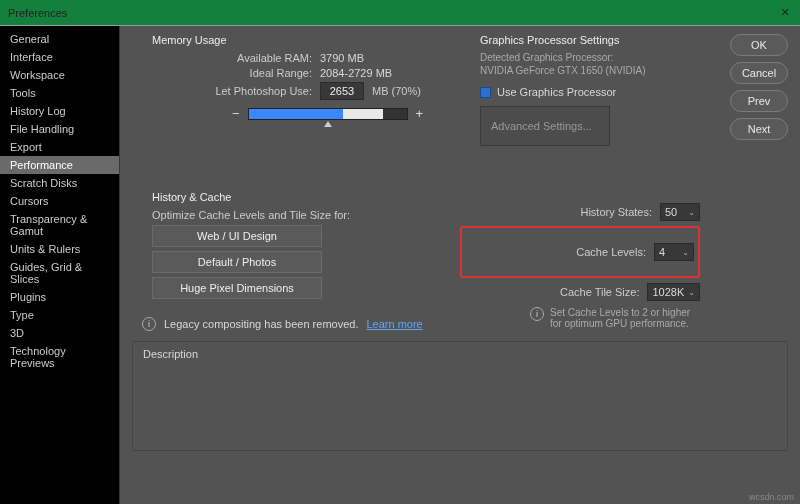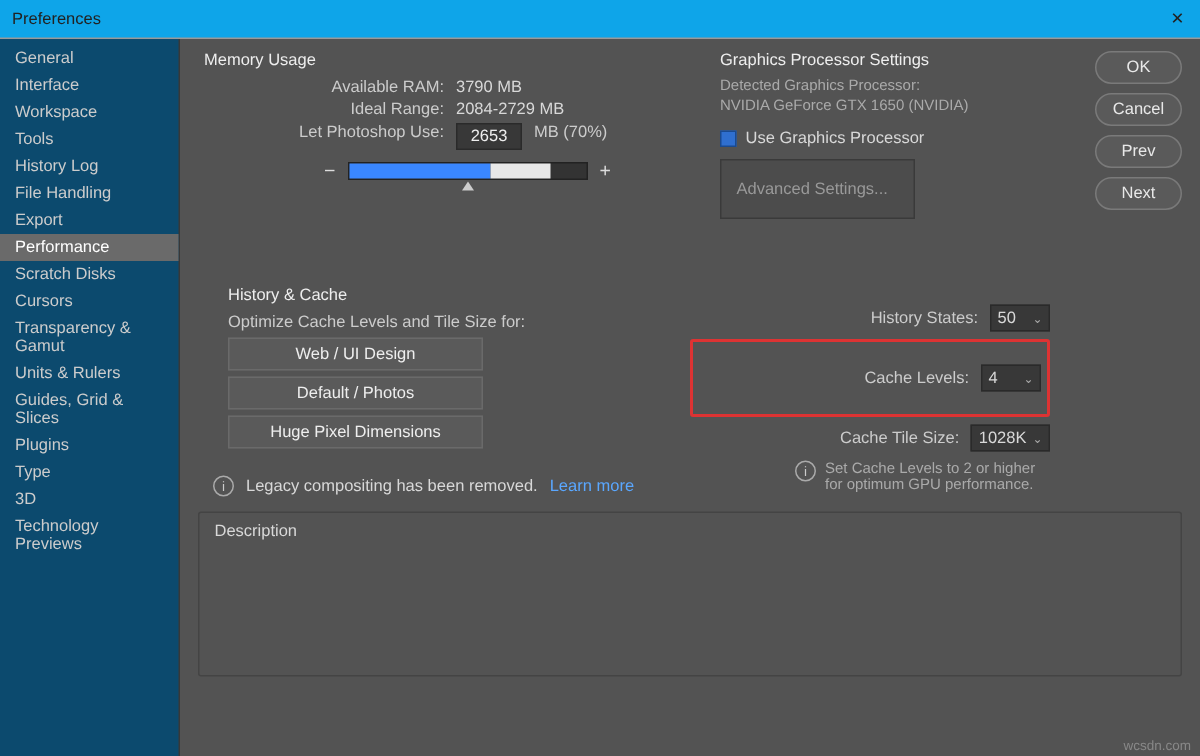--- a/index.html
+++ b/index.html
@@ -1,29 +1,29 @@
 <!DOCTYPE html>
 <html><head>
 <meta charset="utf-8">
 <style>
 *{box-sizing:border-box;margin:0;padding:0;font-family:"Segoe UI",Tahoma,sans-serif;font-size:11px;color:#d8d8d8}
 body{background:#535353;width:800px;height:504px;overflow:hidden}
-.titlebar{height:26px;background:#0ea5e9;display:flex;align-items:center;padding:0 8px;justify-content:space-between;border-bottom:1px solid #999}
+.titlebar{height:26px;background:#15803d;display:flex;align-items:center;padding:0 8px;justify-content:space-between;border-bottom:1px solid #999}
 .titlebar span{color:#222}
 .close{width:14px;height:14px;display:flex;align-items:center;justify-content:center;color:#222;cursor:pointer}
 .body{display:flex;height:calc(100% - 26px)}
-.sidebar{width:120px;background:#0c4a6e;border-right:1px solid #383838;padding:4px 0}
+.sidebar{width:120px;background:#000000;border-right:1px solid #383838;padding:4px 0}
 .sidebar div{padding:3px 10px;color:#ccc;cursor:pointer}
 .sidebar div.sel{background:#6a6a6a;color:#fff}
 .main{flex:1;position:relative;padding:8px 12px}
 .buttons{position:absolute;top:8px;right:12px;display:flex;flex-direction:column;gap:6px}
 .btn{width:58px;height:22px;background:#5a5a5a;border:1px solid #7a7a7a;border-radius:11px;display:flex;align-items:center;justify-content:center;cursor:pointer;color:#e8e8e8}
 .panel-title{color:#eee;margin-bottom:6px}
 .section{margin-bottom:14px}
-.row{display:flex;align-items:flex-start;margin:3px 0;gap:8px}
+.row{display:flex;align-items:center;margin:3px 0;gap:8px}
 .lbl{text-align:right;color:#ccc}
 .val-box{background:#383838;border:1px solid #2a2a2a;padding:2px 4px;min-width:44px;text-align:center;color:#eee}
 .unit{color:#ccc}
 .slider-wrap{display:flex;align-items:center;gap:8px;margin-top:6px;margin-left:80px}
 .slider{position:relative;width:160px;height:12px;background:#333;border:1px solid #222}
 .slider-fill{position:absolute;left:0;top:0;bottom:0;width:60%;background:#3a87ff}
 .slider-white{position:absolute;left:60%;top:0;bottom:0;width:25%;background:#e8e8e8}
 .slider-caret{position:absolute;left:48%;bottom:-8px;width:0;height:0;border-left:4px solid transparent;border-right:4px solid transparent;border-bottom:6px solid #ccc}
 .pm{color:#ddd;font-size:13px;cursor:pointer}
 .gfx{position:absolute;top:8px;left:360px;width:260px}
@@ -36,21 +36,21 @@
 .hc-right{position:absolute;top:172px;right:100px;width:240px}
 .field-row{display:flex;align-items:center;justify-content:flex-end;gap:8px;margin:5px 0}
 .field-row .lbl2{color:#ccc}
 .sel-box{background:#383838;border:1px solid #2a2a2a;padding:2px 4px;min-width:40px;display:flex;align-items:center;justify-content:space-between;gap:4px;color:#eee}
 .caret{font-size:8px;color:#aaa}
 .redbox{border:2px solid #d33;padding:15px 4px;border-radius:2px}
 .info-row{display:flex;align-items:flex-start;gap:6px;margin-top:6px;justify-content:flex-end}
 .info-ico{width:14px;height:14px;border:1px solid #aaa;border-radius:50%;display:flex;align-items:center;justify-content:center;font-size:9px;color:#ccc;flex-shrink:0}
 .info-txt{color:#aaa;font-size:10px;width:150px}
 .legacy{display:flex;align-items:center;gap:8px;margin-top:18px;margin-left:10px}
-.link{color:#5aa7ff;cursor:pointer}
+.link{color:#5aa7ff;text-decoration:underline;cursor:pointer}
 .desc{margin-top:10px;border:1px solid #444;border-radius:2px;height:110px;padding:6px 10px;color:#bbb}
 .watermark{position:absolute;bottom:2px;right:6px;color:#888;font-size:9px}
 </style>
 </head>
 <body>
 
 <div class="titlebar">
   <span>Preferences</span>
   <div class="close">✕</div>
 </div>
@@ -78,21 +78,21 @@
 
   <div class="main">
 
     <div class="buttons">
       <div class="btn">OK</div>
       <div class="btn">Cancel</div>
       <div class="btn">Prev</div>
       <div class="btn">Next</div>
     </div>
 
-    <div class="section" style="width:340px;margin-left:4px">
+    <div class="section" style="width:340px;margin-left:20px">
       <div class="panel-title">Memory Usage</div>
       <div class="row">
           <div class="lbl" style="width:160px">Available RAM:</div>
           <div>3790 MB</div>
         </div>
       <div class="row">
           <div class="lbl" style="width:160px">Ideal Range:</div>
           <div>2084-2729 MB</div>
         </div>
       <div class="row">

